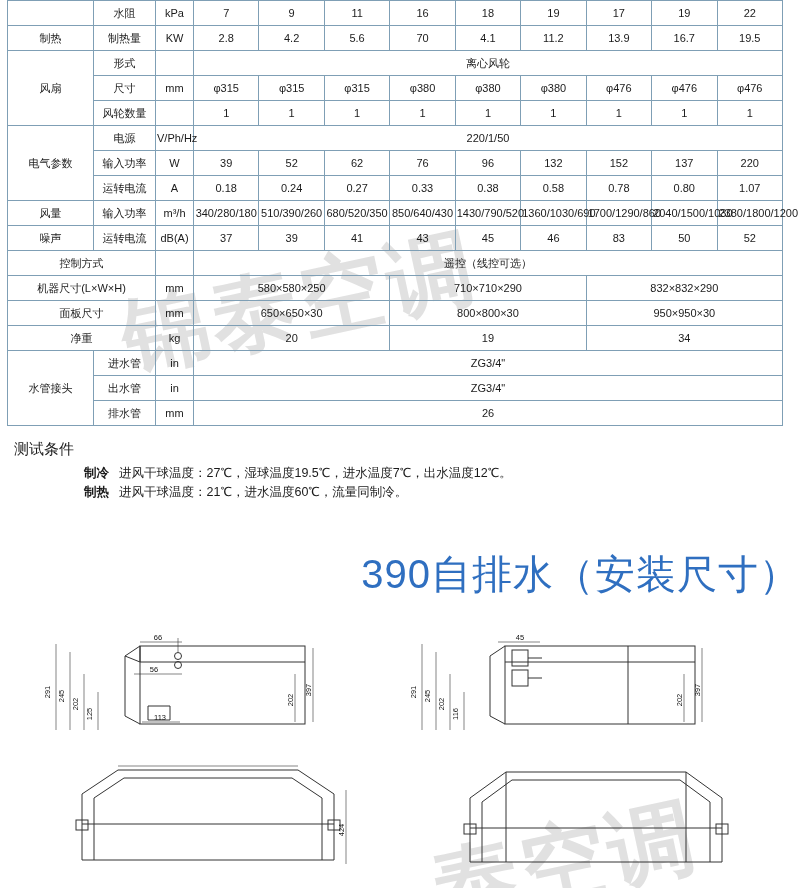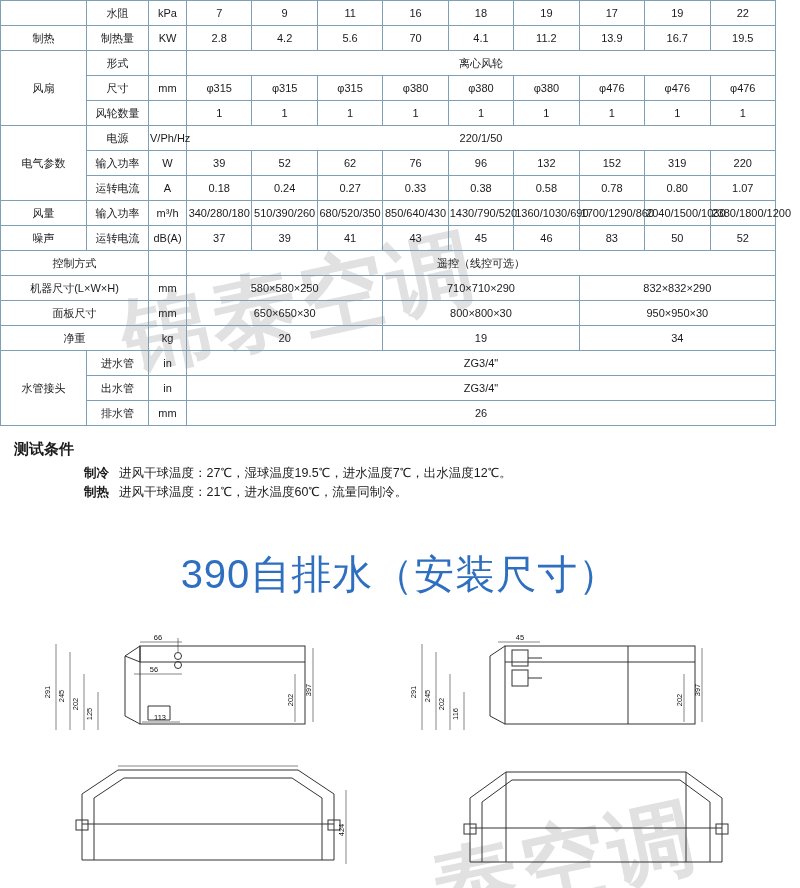--- a/index.html
+++ b/index.html
@@ -22,21 +22,21 @@
     transform:rotate(-12deg);
     letter-spacing:4px;
   }
   .wm1{left:120px;top:245px;font-size:86px;}
   .wm2{left:430px;top:805px;font-size:86px;}
 
   
   table.spec{
     border-collapse:collapse;
     width:776px;
-    margin:0 0;
+    margin:0 7px;
     table-layout:fixed;
     position:relative;
     z-index:2;
   }
   table.spec td{
     border:1px solid #7f9fb5;
     font-size:11px;
     text-align:center;
     vertical-align:middle;
     padding:2px 1px;
@@ -48,34 +48,34 @@
   td.unit{background:#dce9f2;font-size:10.5px;width:38px;}
   td.val{background:#ffffff;}
   td.b{font-weight:normal;}
   td.tiny{font-size:9px;}
   .c1{width:86px;}
   .c2{width:62px;}
   .c3{width:38px;}
 
   
   .test-title{
-    font-size:15px;font-weight:bold;
+    font-size:15px;font-weight:normal;
     margin:14px 0 6px 14px;
     position:relative;z-index:2;
   }
   .test-line{
     font-size:12.5px;
     margin:2px 0 2px 36px;
     position:relative;z-index:2;padding-left:48px;
   }
   .test-line b{margin-right:10px;}
 
   
   .big-head{
-    text-align:center;
+    text-align:right;
     color:#2f6fc0;
     font-size:40px;
     margin-top:46px;
     letter-spacing:1px;
     position:relative;z-index:2;
   }
 
   
   .draw-area{
     position:relative;
@@ -177,21 +177,21 @@
       <tr>
         <td class="lbl2">输入功率</td>
         <td class="unit">W</td>
         <td class="val">39</td>
         <td class="val">52</td>
         <td class="val">62</td>
         <td class="val">76</td>
         <td class="val">96</td>
         <td class="val">132</td>
         <td class="val">152</td>
-        <td class="val">319</td>
+        <td class="val">137</td>
         <td class="val">220</td>
       </tr>
       <tr>
         <td class="lbl2">运转电流</td>
         <td class="unit">A</td>
         <td class="val">0.18</td>
         <td class="val">0.24</td>
         <td class="val">0.27</td>
         <td class="val">0.33</td>
         <td class="val">0.38</td>

